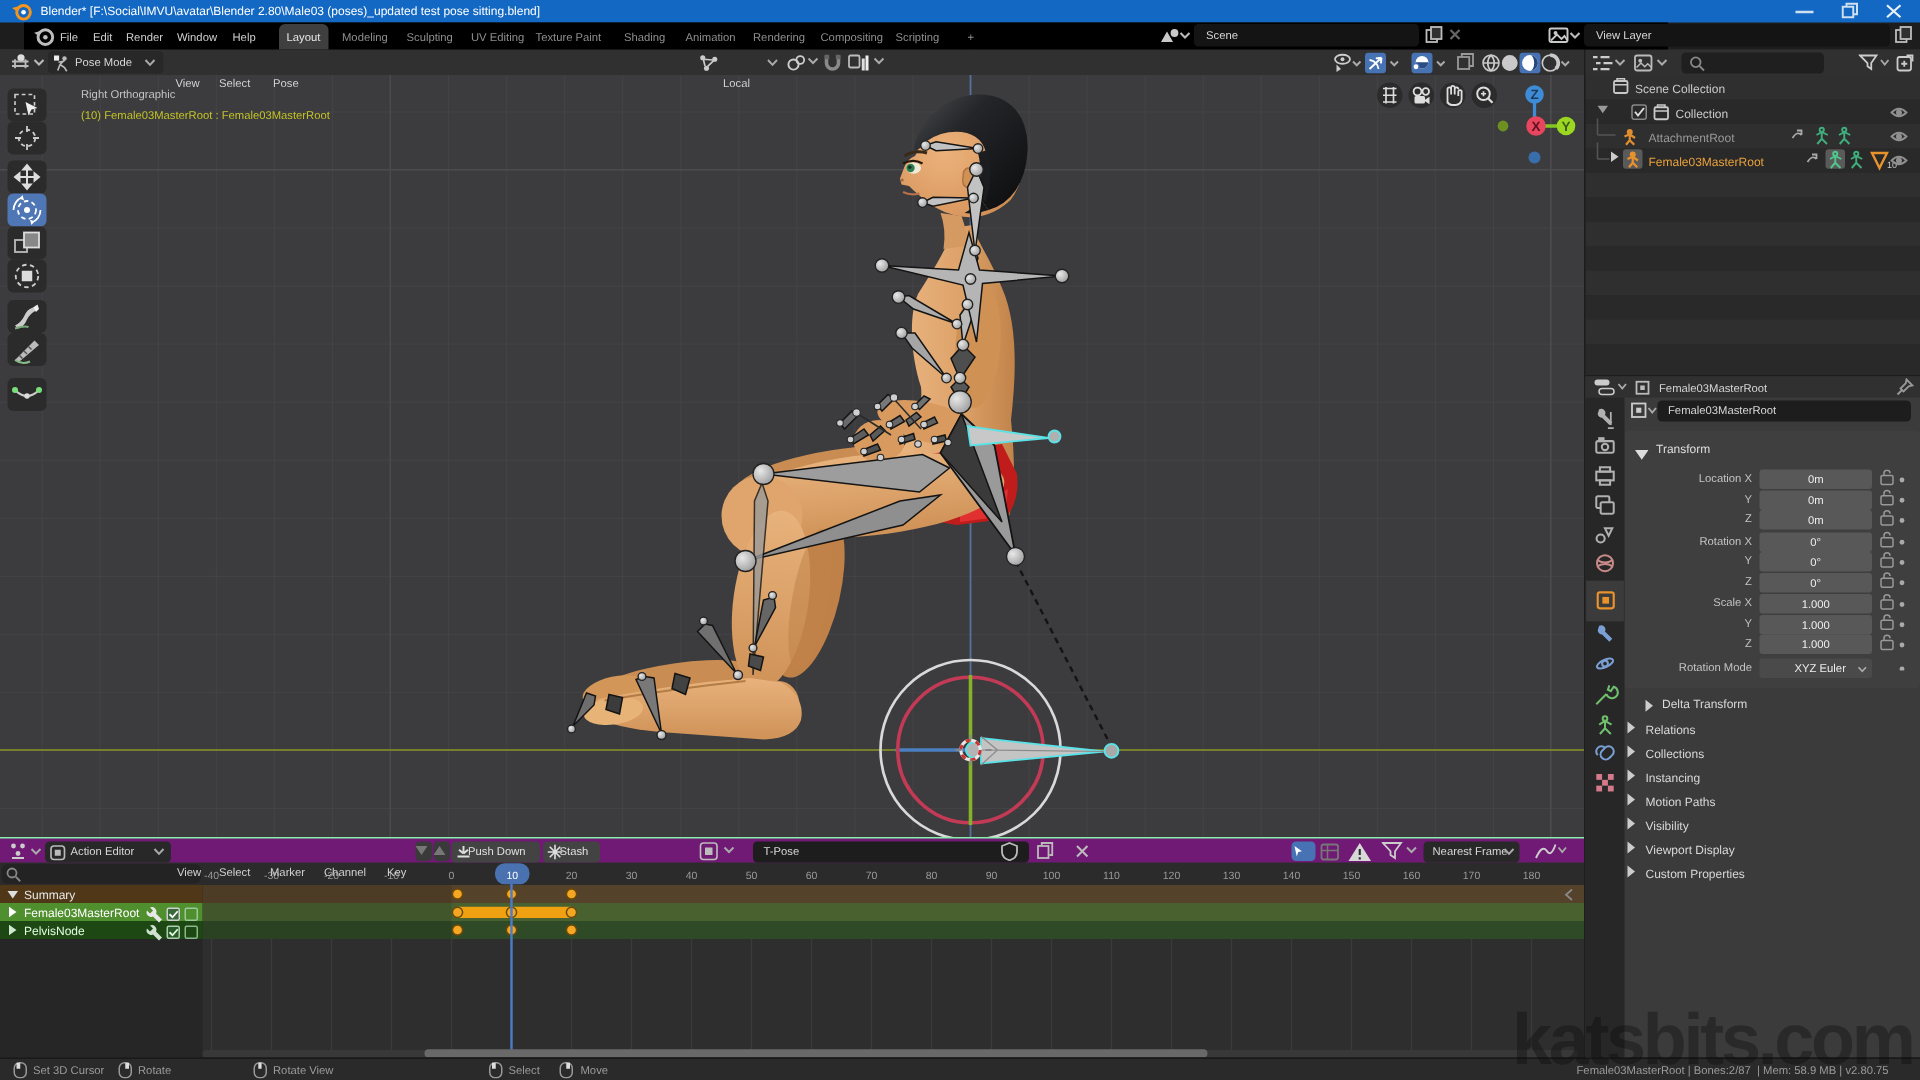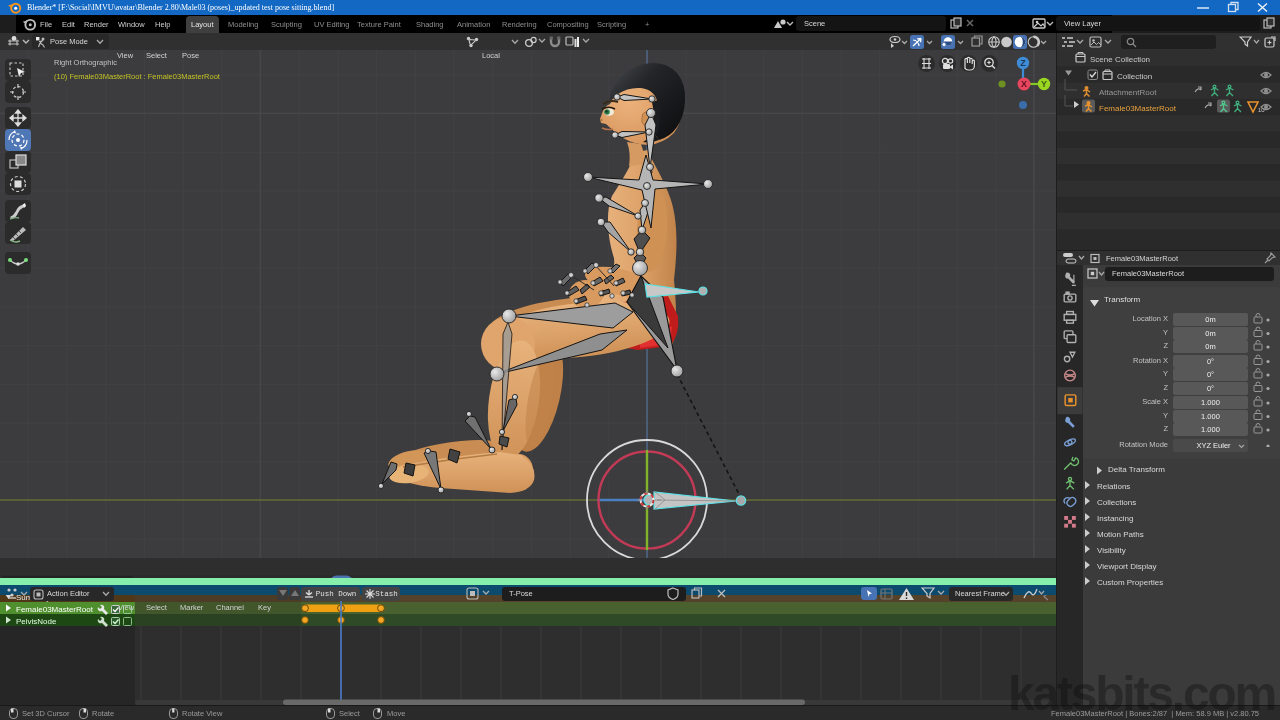--- a/index.html
+++ b/index.html
@@ -3,50 +3,50 @@
 <meta charset="utf-8">
 <style>
 * { margin:0; padding:0; box-sizing:border-box; }
 html,body { width:1280px; height:720px; overflow:hidden; background:#1d1d1d;
   font-family:"Liberation Sans", sans-serif; }
 #root { position:relative; width:1280px; height:720px; }
 .abs { position:absolute; }
 
 #titlebar { left:0; top:0; width:1280px; height:15px; background:#1268c3;
   color:#fff; font-size:8px; }
-#titlebar .ttext { position:absolute; left:27px; top:3px; letter-spacing:0px;font-family:Liberation Serif, serif; }
+#titlebar .ttext { position:absolute; left:27px; top:3px; letter-spacing:0px; }
 
 #menubar { left:16px; top:15px; width:1096px; height:18px; background:#000000;
   color:#cfcfcf; font-size:7.5px; }
 .menuitem { position:absolute; top:5px; font-size:7.5px; }
 .tab { position:absolute; top:1px; height:17px; line-height:17px; color:#8e8e8e;
   font-size:7.5px; padding:0 5px; border-radius:4px 4px 0 0; white-space:nowrap; }
 .tab.active { background:#3f3f3f; color:#e6e6e6; }
 
 .hdr { background:#303030; position:absolute;padding-left:48px; }
 .hdrtext { position:absolute; top:5px; color:#d2d2d2; font-size:7.5px;margin-top:13px; }
 
 #vp { left:0; top:33px; width:1056px; height:525px; background:#3c3c3e; }
 #vphdr { left:0; top:33px; width:1056px; height:17px; background:#303030; }
 
 #ds { left:0; top:558px; width:1056px; height:147px; background:#2e2e2e; }
-#dshdr { left:0; top:578px; width:1056px; height:17px; background:#0c4a6e; border-top:7px solid #86efac; }
+#dshdr { left:0; top:558px; width:1056px; height:17px; background:#701a75; border-top:1px solid #86efac; }
 
 #outliner { left:1057px; top:33px; width:223px; height:217px; background:#292929; }
 #outlhdr { left:1057px; top:33px; width:223px; height:17px; background:#303030; }
 #props { left:1057px; top:251px; width:223px; height:454px; background:#3b3b3b; }
 #propstabs { left:1057px; top:265px; width:26px; height:440px; background:#272727; }
 
 #statusbar { left:0; top:705px; width:1280px; height:15px; background:#2a2a2a; border-top:1px solid #191919;
   color:#9b9b9b; font-size:7.5px; }
 
 .field { position:absolute; background:#1d1d1d; border-radius:3px; color:#d8d8d8;
   font-size:7.5px; }
 .btn { position:absolute; background:#434343; border-radius:3px; color:#e0e0e0;
-  font-size:7.5px; text-align:center; white-space:nowrap;font-family:Liberation Mono, monospace; }
+  font-size:7.5px; white-space:nowrap; }
 .numfield { position:absolute; left:116px; width:75px; height:13px; background:#585858;
   border-radius:2px; color:#eee; font-size:7.5px; text-align:center; line-height:13px; }
 .plabel { position:absolute; right:112px; color:#c3c3c3; font-size:7.5px; text-align:right; }
 .psec { position:absolute; left:28px; color:#d8d8d8; font-size:8px; }
 .tri { display:inline-block; width:0; height:0; }
 .vtb { left:0; width:26px; height:22px; background:#2b2b2b; border-radius:4px; }
 .vtb.sel { background:#4f76b5; }
 .navbtn { top:0; width:17px; height:17px; background:rgba(30,30,30,0.55); border-radius:50%; }
 #watermark { left:auto; right:5px; top:666px; font-size:48px; font-weight:bold;
   color:rgba(8,8,8,0.34); letter-spacing:-2.2px; }

